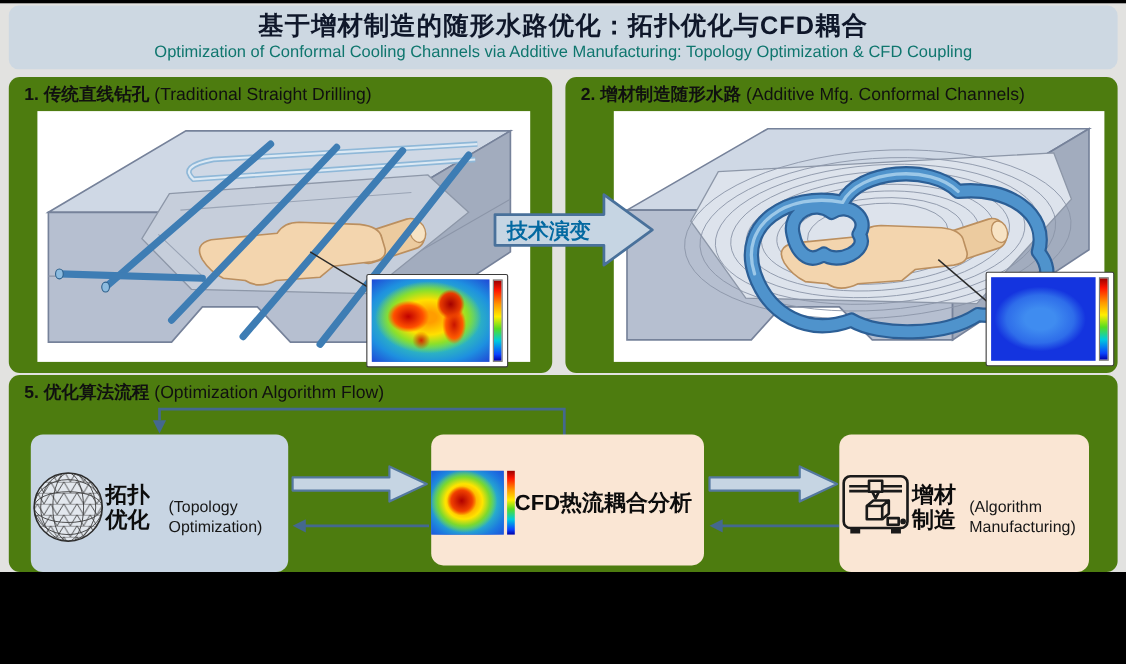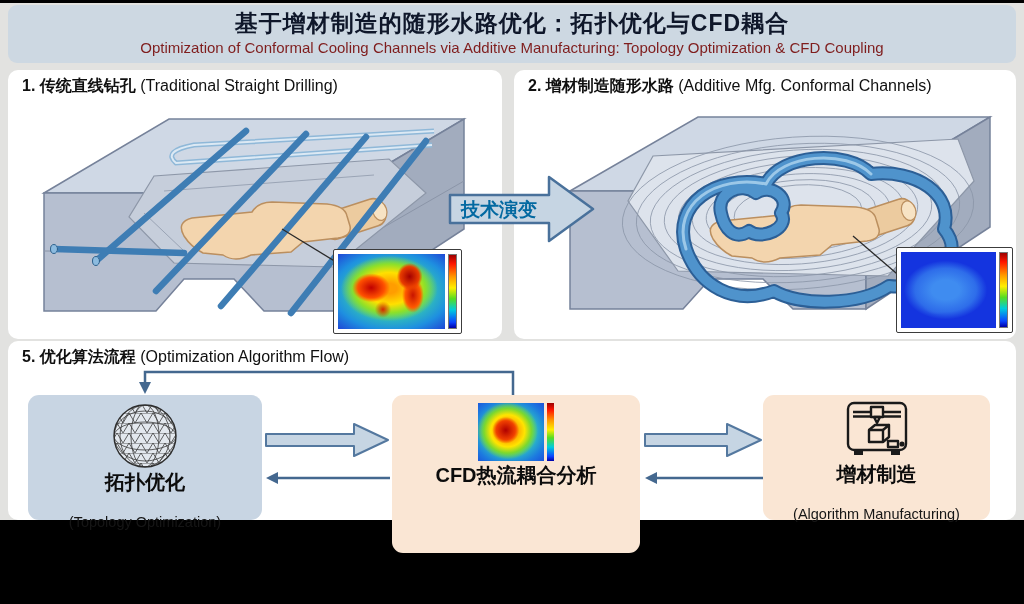--- a/index.html
+++ b/index.html
@@ -5,24 +5,24 @@
   html,body{margin:0;padding:0;background:#000;}
   *{box-sizing:border-box;}
   .stage{position:relative;width:1024px;height:604px;background:#000;overflow:hidden;
          font-family:"Liberation Sans","DejaVu Sans",sans-serif;}
   .content{position:absolute;left:0;top:3px;width:1024px;height:517px;background:#e2e2e0;}
 
   
   .titlebar{position:absolute;left:8px;top:2px;width:1008px;height:58px;background:#cdd8e2;
             border-radius:9px;text-align:center;padding-top:4px;}
   .title-zh{font-size:23px;font-weight:bold;color:#0f172a;letter-spacing:1px;line-height:28px;}
-  .title-en{font-size:15px;color:#7f1d1d;line-height:22px;}
-
-  
-  .panel{position:absolute;background:#ffffff;border-radius:10px;}
+  .title-en{font-size:15px;color:#0f766e;line-height:22px;}
+
+  
+  .panel{position:absolute;background:#4d7c0f;border-radius:10px;}
   .panel-heading{position:absolute;left:14px;top:6px;font-size:16px;color:#101010;white-space:nowrap;}
   .panel-heading .zh{font-weight:bold;}
   .panel-heading .en{font-weight:normal;}
   #panel-traditional{left:8px;top:67px;width:494px;height:269px;}
   #panel-conformal{left:514px;top:67px;width:502px;height:269px;}
   #panel-flow{left:8px;top:338px;width:1008px;height:179px;}
   .img-area{position:absolute;background:#ffffff;overflow:visible;}
   #panel-traditional .img-area{left:26px;top:31px;width:448px;height:228px;}
   #panel-conformal .img-area{left:44px;top:31px;width:446px;height:228px;}
 
@@ -46,26 +46,26 @@
      linear-gradient(#1434df,#1434df);}
   .cbar{width:9px;height:100%;border:0.5px solid #777;background:
      linear-gradient(180deg,#9c0000,#ff1500 12%,#ff9900 30%,#ffee00 45%,#55dd22 60%,#00ccdd 75%,#0a44ff 92%,#0000a8);}
 
   
   #tech-arrow{position:absolute;left:447px;top:168px;width:150px;height:76px;}
   #tech-arrow .label{position:absolute;left:4px;top:26px;width:96px;text-align:center;
                      font-size:19px;font-weight:bold;color:#0369a1;}
 
   
-  .flow-box{position:absolute;border-radius:11px;display:flex;flex-direction:column;
+  .flow-box{position:absolute;border-radius:11px;display:flex;flex-direction:row;
             align-items:center;justify-content:flex-start;padding-top:8px;}
   .flow-box .zh{font-size:20px;font-weight:bold;color:#0c0c0c;line-height:23px;}
   .flow-box .en{font-size:14.5px;color:#161616;line-height:19px;margin-top:19px;}
   #box-topology{left:20px;top:54px;width:234px;height:125px;background:#c8d5e3;}
-  #box-cfd{left:384px;top:54px;width:248px;height:158px;background:#fae6d4;}
+  #box-cfd{left:384px;top:54px;width:248px;height:119px;background:#fae6d4;}
   #box-am{left:755px;top:54px;width:227px;height:125px;background:#fae6d4;justify-content:center;}
   .cfd-icon-wrap{display:flex;gap:3px;align-items:stretch;height:58px;margin-bottom:3px;}
   .cfd-hm{width:66px;height:58px;background:
      radial-gradient(ellipse 30% 34% at 42% 47%, #b00000, #f04000 48%, rgba(255,120,0,0) 68%),
      radial-gradient(ellipse 56% 60% at 45% 48%, #ff8c00 18%, #ffe400 46%, #7bd82f 64%, rgba(80,210,120,0) 82%),
      radial-gradient(ellipse 86% 86% at 48% 50%, #2fc9c0 40%, #1c7ae0 66%, rgba(20,80,220,0) 92%),
      linear-gradient(#1b3fd8,#1b3fd8);}
   .cfd-cbar{width:7px;height:58px;background:
      linear-gradient(180deg,#9c0000,#ff1500 12%,#ff9900 30%,#ffee00 46%,#55dd22 60%,#00ccdd 76%,#0a44ff 92%,#0000a8);}
   .mesh-wrap{height:66px;margin-bottom:2px;}

